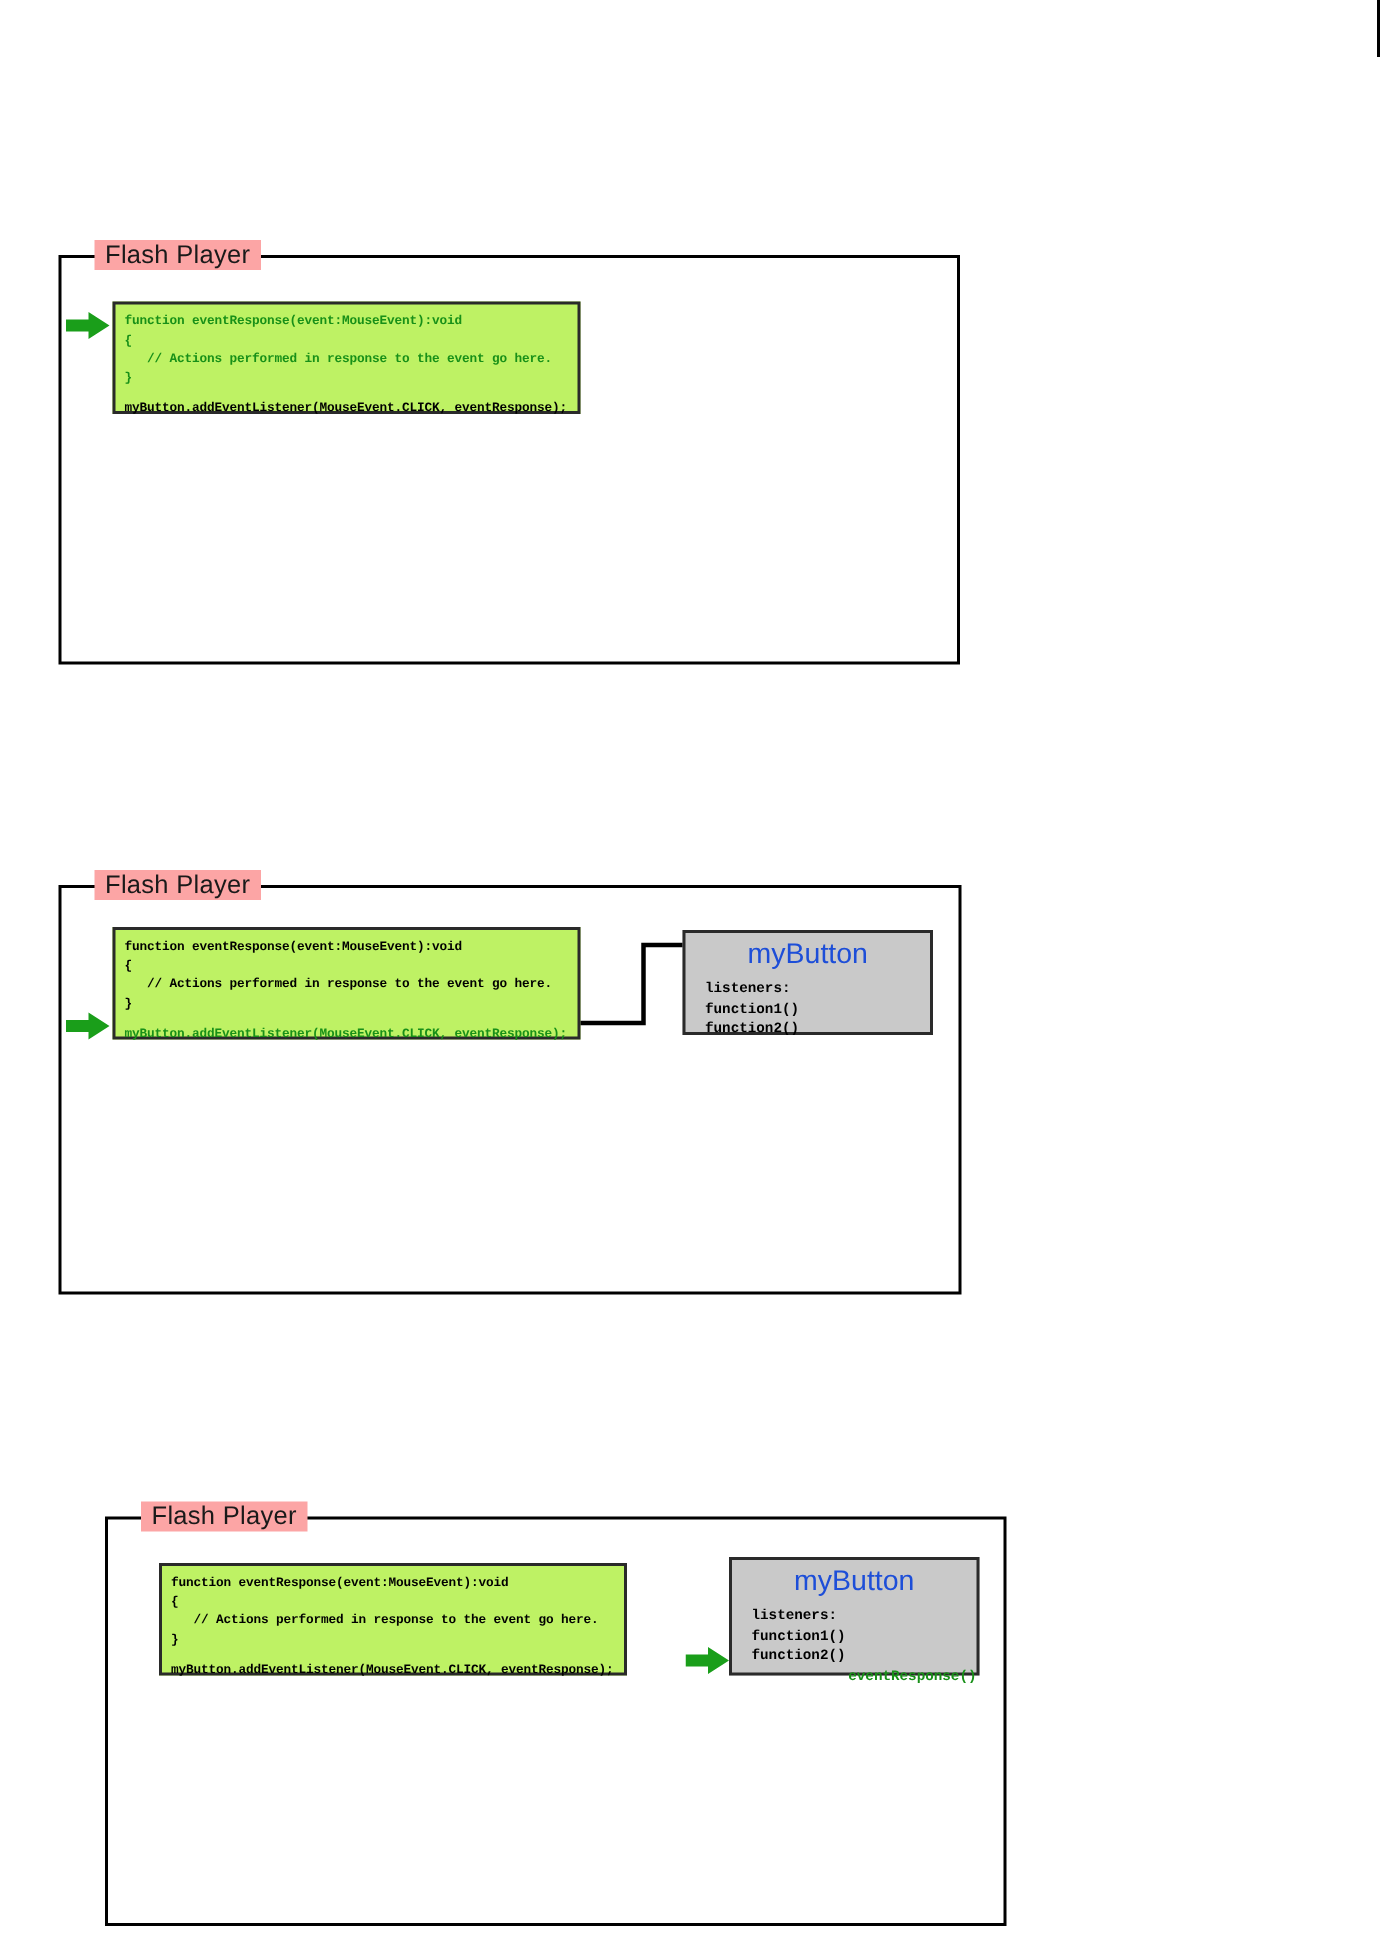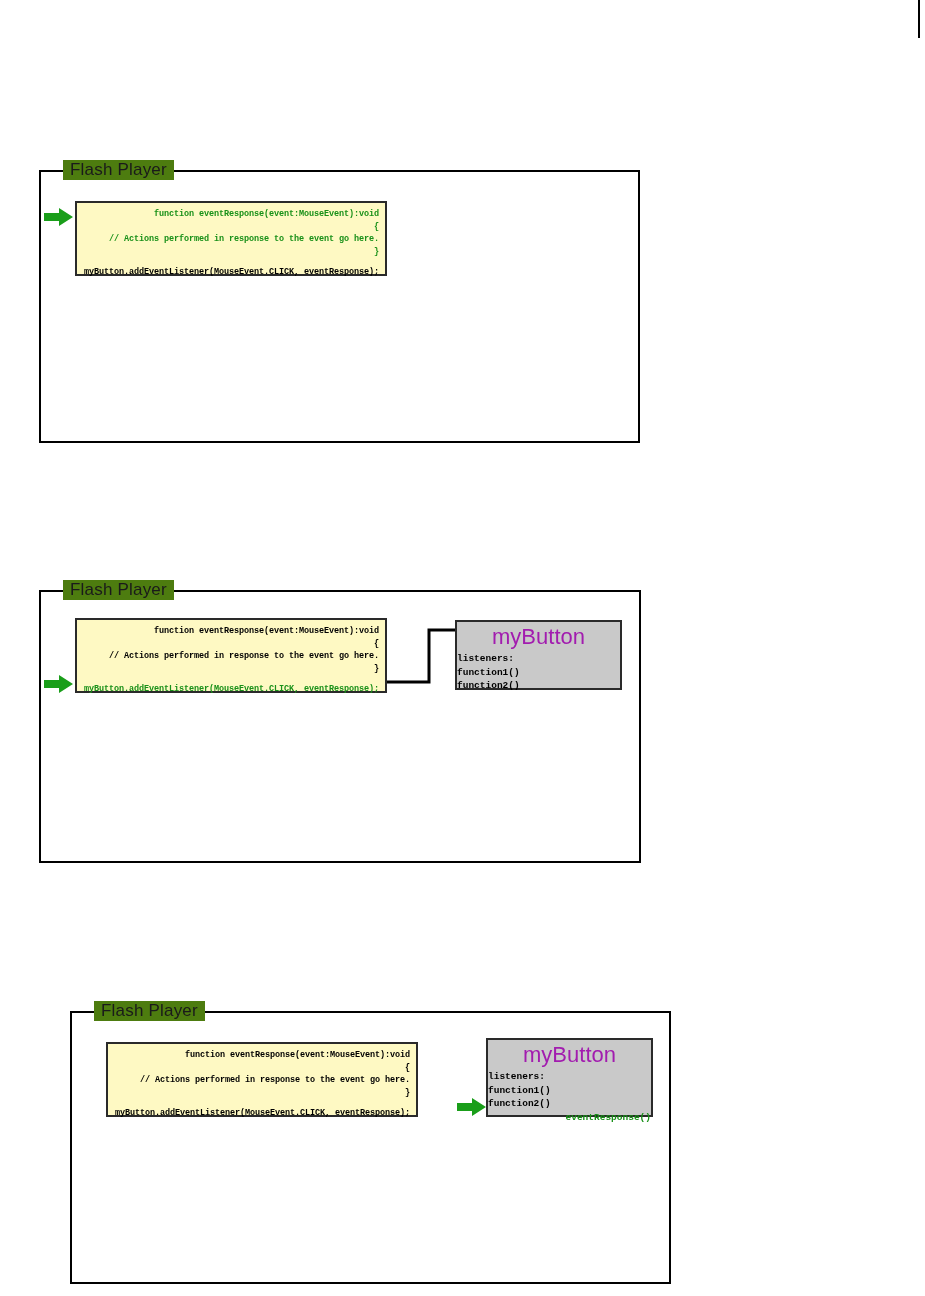--- a/index.html
+++ b/index.html
@@ -29,70 +29,69 @@
   .panel {
     position: absolute;
     border: 2px solid #000000;
     background: #ffffff;
     box-sizing: border-box;
   }
   .panel-legend {
     position: absolute;
     top: -12px;
     left: 22px;
-    background: #4d7c0f;
+    background: #fca5a5;
     padding: 0 7px;
     font-size: 17px;
     color: #1a1a1a;
     line-height: 20px;
     letter-spacing: 0.2px;
     white-space: nowrap;
   }
 
   
   .code-box {
     position: absolute;
-    background: #fef9c3;
+    background: #bef264;
     border: 2px solid #2a2a2a;
     box-sizing: border-box;
     font-family: "Liberation Mono", monospace;
     font-size: 8.5px;
     line-height: 12.6px;
     color: #000000;
     padding: 5px 6px 5px 6px;
     font-weight: 700;
     letter-spacing: -0.1px;
-    text-align: right;
   }
   .code-line { white-space: pre; }
   .code-line.green { color: #189018; }
   .code-line.blank { height: 8px; }
 
   
   .obj-box {
     position: absolute;
     background: #c9c9c9;
     border: 2px solid #2a2a2a;
     box-sizing: border-box;
   }
   .obj-title {
     text-align: center;
     font-family: "Liberation Sans", sans-serif;
-    font-size: 22px;
-    color: #a21caf;
+    font-size: 19px;
+    color: #1d4ed8;
     margin-top: 4px;
     line-height: 21px;
   }
   .obj-body {
     font-family: "Liberation Mono", monospace;
     font-size: 9.5px;
     font-weight: 700;
     line-height: 13.5px;
     color: #000000;
-    padding-left: 0;
+    padding-left: 13px;
     margin-top: 5px;
   }
   .obj-line { white-space: pre; }
   .obj-line.green { color: #189018; text-align: right; }
 
   
   .green-arrow {
     position: absolute;
     width: 30px;
     height: 20px;

